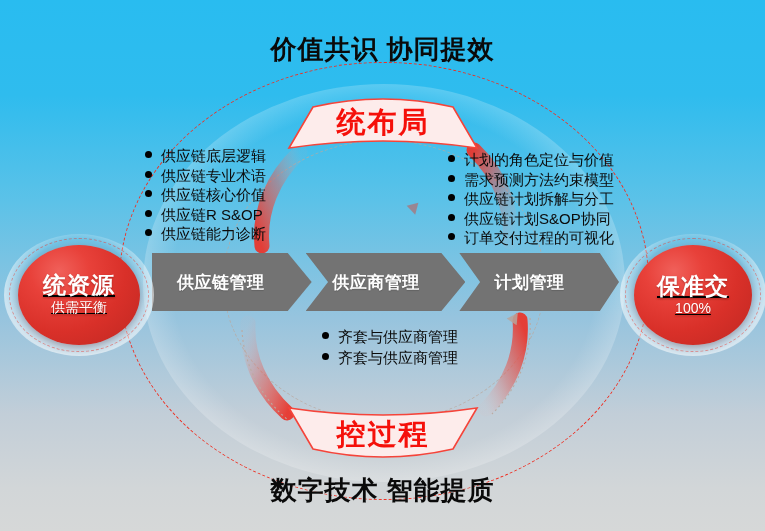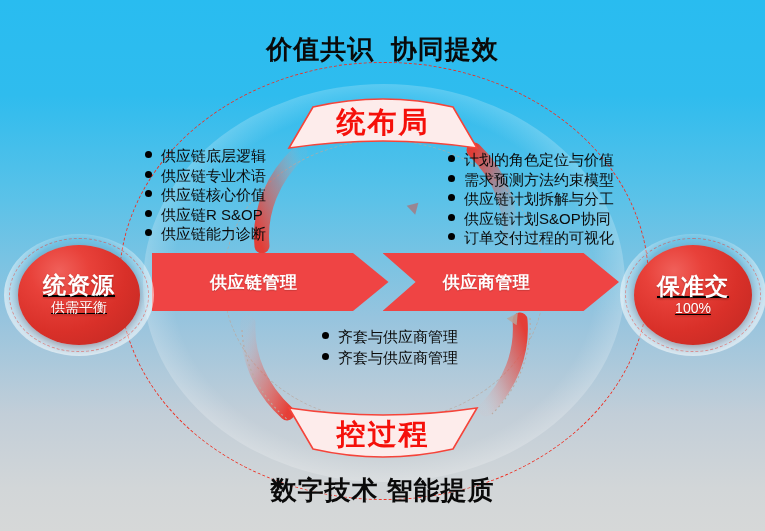--- a/index.html
+++ b/index.html
@@ -12,21 +12,21 @@
       #97c4de 60%, #c2ced8 78%, #d2d6d8 92%, #d6d8d8 100%);
   }
   #stage { position:absolute; inset:0; }
 
   
   .title {
     position:absolute; left:0; width:765px; text-align:center;
     font-weight:bold; color:#0a0a0a; letter-spacing:1px;
     font-size:26px; z-index:40;
   }
-  #title-top    { top:32px;font-family:Liberation Mono, monospace; }
+  #title-top    { top:32px; }
   #title-bottom { top:473px; }
 
   
   .ring {
     position:absolute; border-radius:50%;
   }
   #ring-dashed-outer {
     left:119px; top:62px; width:530px; height:438px;
     border:1.5px dashed #ee3124;
   }
@@ -50,21 +50,21 @@
 
   
   #chevrons {
     position:absolute; left:152px; top:253px;
     width:467px; height:58px; z-index:25;
     display:flex;
   }
   .chev {
     position:relative; height:58px; flex:1 1 0;
     display:flex; align-items:center; justify-content:center;
-    background:#ef4444;
+    background:#737373;
     color:#ffffff; font-weight:bold; font-size:17px;
     letter-spacing:.5px;
     margin-right:4px;
   }
   .chev:last-child { margin-right:0; }
   .chev1 { clip-path:polygon(0 0, 85% 0, 100% 50%, 85% 100%, 0 100%); }
   .chev2 { clip-path:polygon(0 0, 85% 0, 100% 50%, 85% 100%, 0 100%, 14% 50%); margin-left:-10px; }
   .chev3 { clip-path:polygon(0 0, 88% 0, 100% 50%, 88% 100%, 0 100%, 13% 50%); margin-left:-10px; }
   .chev-label { padding-right:12%; text-shadow:0 1px 1px rgba(0,0,0,.18); }
   .chev1 .chev-label { padding-right:14%; }
@@ -241,20 +241,23 @@
       </li>
   </ul>
 
   <div id="chevrons">
     <div class="chev chev1">
       <span class="chev-label">供应链管理</span>
     </div>
     <div class="chev chev2">
       <span class="chev-label">供应商管理</span>
     </div>
+    <div class="chev chev3">
+      <span class="chev-label">计划管理</span>
+    </div>
   </div>
 
   <ul class="blist" id="list-bottom">
     <li>
         <span class="bdot"></span>
         <span>齐套与供应商管理</span>
       </li>
     <li>
         <span class="bdot"></span>
         <span>齐套与供应商管理</span>

